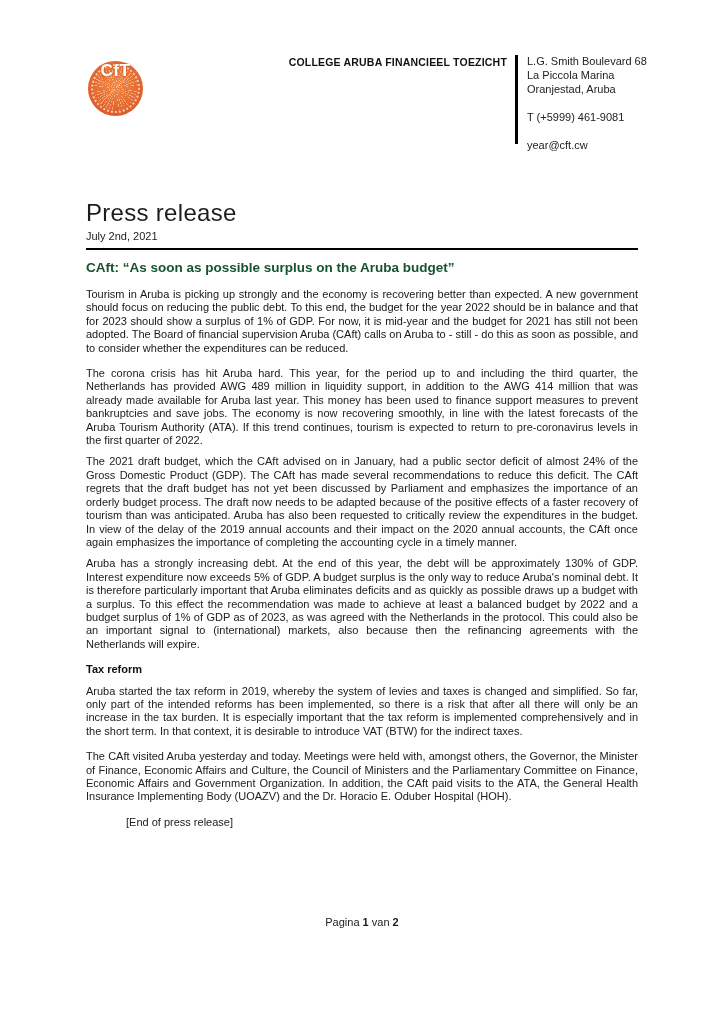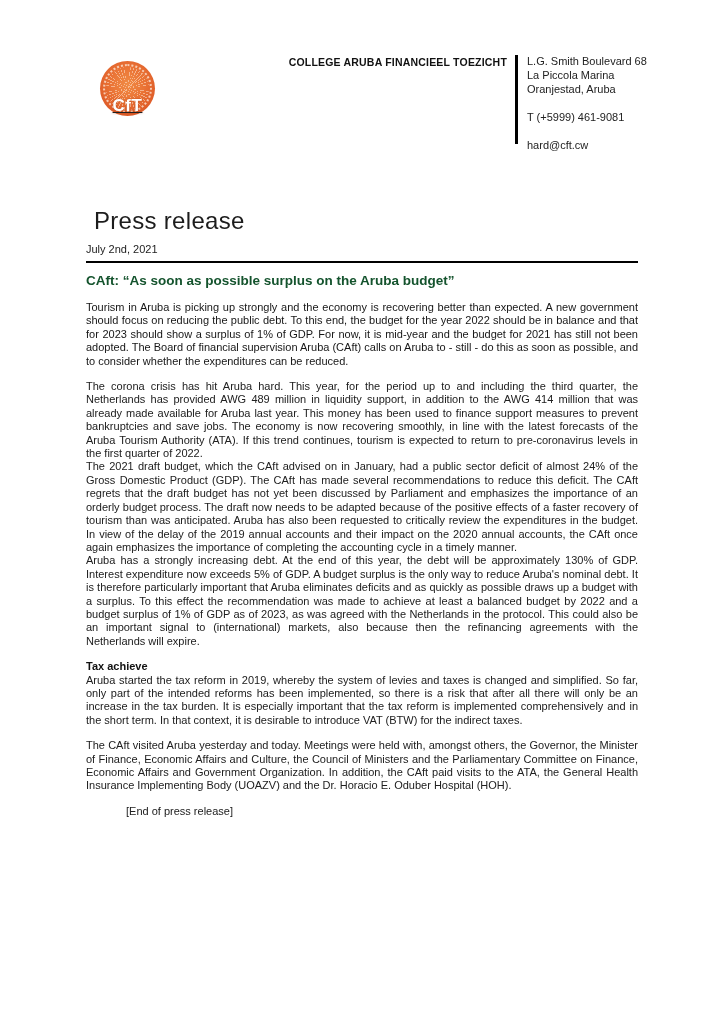--- a/index.html
+++ b/index.html
@@ -9,25 +9,25 @@
     height: 1024px;
     background: #ffffff;
     font-family: "Liberation Sans", sans-serif;
     color: #202020;
     overflow: hidden;
   }
 
   
   .logo {
     position: absolute;
-    top: 61px; left: 100px;
+    top: 61px; left: 88px;
     width: 55px; height: 55px;
     border-radius: 50%;
     background: radial-gradient(circle at 50% 42%, #f08a45 0%, #ea7436 40%, #e05f2a 68%, #d04a22 100%);
-    display: flex; align-items: flex-end; justify-content: center; text-decoration: underline;
+    display: flex; align-items: flex-start; justify-content: center;
   }
   .logo::after {
     content: "";
     position: absolute; inset: 3px;
     border-radius: 50%;
     border: 2px dotted rgba(255,245,235,0.7);
   }
   .logo-rays {
     position: absolute; inset: 6px;
     border-radius: 50%;
@@ -67,21 +67,21 @@
   .contact-phone { margin-top: 14px; }
   .contact-email { margin-top: 14px; }
 
   
   .content {
     position: absolute;
     top: 199px; left: 86px;
     width: 552px;
   }
   .doc-title {
-    margin: 8px;
+    margin: 0;
     font-size: 24px;
     font-weight: 400;
     line-height: 28px;
     letter-spacing: 0.3px;
     color: #1c1c1c;
   }
   .doc-date {
     margin-top: 3px;
     font-size: 11px;
     line-height: 13px;
@@ -98,21 +98,21 @@
     font-weight: bold;
     line-height: 17px;
     color: #14532d;
   }
   .content p {
     margin: 12px 0 0 0;
     font-size: 11px;
     line-height: 13.4px;
     text-align: justify;
   }
-  .content p.tight { margin-top: 0; }
+  .content p.tight { margin-top: 8px; }
   .content h3 {
     margin: 12px 0 0 0;
     font-size: 11px;
     line-height: 13.4px;
     font-weight: bold;
     color: #111111;
   }
   .intro { font-weight: normal; color: #161616; }
   .endnote { text-align: left; padding-left: 40px; }
 
@@ -137,40 +137,46 @@
       <span class="logo-rays"></span>
       <span class="logo-text">CfT</span>
     </div>
     <div class="org-name">COLLEGE ARUBA FINANCIEEL TOEZICHT</div>
     <div class="header-divider"></div>
     <div class="contact">
       <div>L.G. Smith Boulevard 68</div>
       <div>La Piccola Marina</div>
       <div>Oranjestad, Aruba</div>
       <div class="contact-phone">T (+5999) 461-9081</div>
-      <div class="contact-email">hard@cft.cw</div>
+      <div class="contact-email">year@cft.cw</div>
     </div>
   </div>
 
   <div class="content">
     <h1 class="doc-title">Press release</h1>
     <div class="doc-date">July 2nd, 2021</div>
     <div class="rule"></div>
     <h2 class="headline">CAft: “As soon as possible surplus on the Aruba budget”</h2>
 
     <p class="intro">Tourism in Aruba is picking up strongly and the economy is recovering better than expected. A new government should focus on reducing the public debt. To this end, the budget for the year 2022 should be in balance and that for 2023 should show a surplus of 1% of GDP. For now, it is mid-year and the budget for 2021 has still not been adopted. The Board of financial supervision Aruba (CAft) calls on Aruba to - still - do this as soon as possible, and to consider whether the expenditures can be reduced.</p>
 
     <p>The corona crisis has hit Aruba hard. This year, for the period up to and including the third quarter, the Netherlands has provided AWG 489 million in liquidity support, in addition to the AWG 414 million that was already made available for Aruba last year. This money has been used to finance support measures to prevent bankruptcies and save jobs. The economy is now recovering smoothly, in line with the latest forecasts of the Aruba Tourism Authority (ATA). If this trend continues, tourism is expected to return to pre-coronavirus levels in the first quarter of 2022.</p>
 
     <p class="tight">The 2021 draft budget, which the CAft advised on in January, had a public sector deficit of almost 24% of the Gross Domestic Product (GDP). The CAft has made several recommendations to reduce this deficit. The CAft regrets that the draft budget has not yet been discussed by Parliament and emphasizes the importance of an orderly budget process. The draft now needs to be adapted because of the positive effects of a faster recovery of tourism than was anticipated. Aruba has also been requested to critically review the expenditures in the budget. In view of the delay of the 2019 annual accounts and their impact on the 2020 annual accounts, the CAft once again emphasizes the importance of completing the accounting cycle in a timely manner.</p>
 
     <p class="tight">Aruba has a strongly increasing debt. At the end of this year, the debt will be approximately 130% of GDP. Interest expenditure now exceeds 5% of GDP. A budget surplus is the only way to reduce Aruba's nominal debt. It is therefore particularly important that Aruba eliminates deficits and as quickly as possible draws up a budget with a surplus. To this effect the recommendation was made to achieve at least a balanced budget by 2022 and a budget surplus of 1% of GDP as of 2023, as was agreed with the Netherlands in the protocol. This could also be an important signal to (international) markets, also because then the refinancing agreements with the Netherlands will expire.</p>
 
-    <h3>Tax achieve</h3>
+    <h3>Tax reform</h3>
     <p class="tight">Aruba started the tax reform in 2019, whereby the system of levies and taxes is changed and simplified. So far, only part of the intended reforms has been implemented, so there is a risk that after all there will only be an increase in the tax burden. It is especially important that the tax reform is implemented comprehensively and in the short term. In that context, it is desirable to introduce VAT (BTW) for the indirect taxes.</p>
 
     <p>The CAft visited Aruba yesterday and today. Meetings were held with, amongst others, the Governor, the Minister of Finance, Economic Affairs and Culture, the Council of Ministers and the Parliamentary Committee on Finance, Economic Affairs and Government Organization. In addition, the CAft paid visits to the ATA, the General Health Insurance Implementing Body (UOAZV) and the Dr. Horacio E. Oduber Hospital (HOH).</p>
 
     <p class="endnote">[End of press release]</p>
   </div>
 
+  <div class="footer">
+    <span>Pagina</span>
+    <b>1</b>
+    <span>van</span>
+    <b>2</b>
+  </div>
 
 </div>
 
 </body></html>

